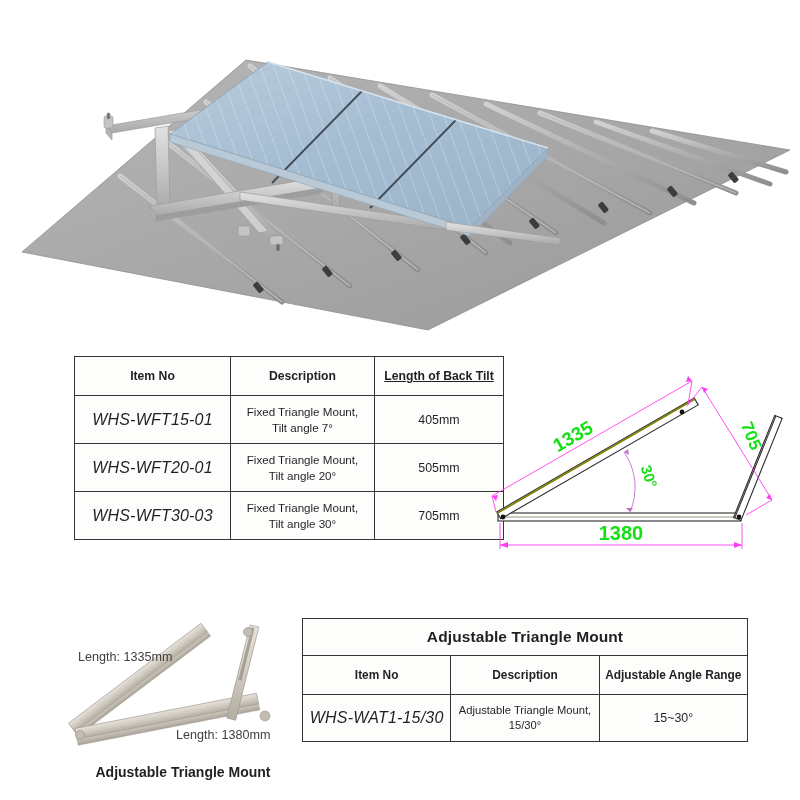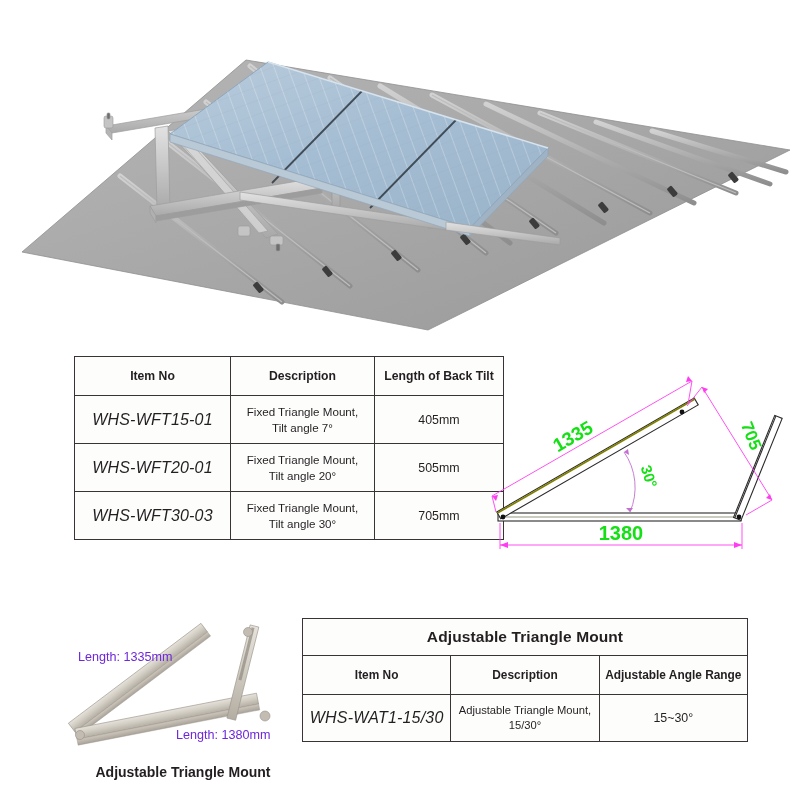--- a/index.html
+++ b/index.html
@@ -67,21 +67,21 @@
     font-size: 12.4px;
   }
 
   #table-fixed {
     left: 74px;
     top: 356px;
     width: 402px;
   }
   #table-fixed .c0 { width: 147px; }
   #table-fixed .c1 { width: 135px; }
-  #table-fixed .c2 { width: 120px; }
+  #table-fixed .c2 { width: 120px; text-decoration: underline; }
   #table-fixed tbody tr.data-row td { height: 41px; }
 
   #table-adjustable {
     left: 302px;
     top: 618px;
     width: 446px;
   }
   #table-adjustable .c0 { width: 140px; }
   #table-adjustable .c1 { width: 167px; }
   #table-adjustable .c2 { width: 139px; }
@@ -98,21 +98,21 @@
 
   
   #photo-panel {
     position: absolute;
     left: 58px; top: 588px;
     width: 250px; height: 175px;
   }
   .photo-label {
     position: absolute;
     font-size: 12.6px;
-    color: #6d28d9;
+    color: #404040;
     white-space: nowrap;
   }
   #label-len-1335 { left: 20px; top: 62px; }
   #label-len-1380 { left: 118px; top: 140px; }
 
   #photo-caption {
     position: absolute;
     left: 58px;
     top: 764px;
     width: 250px;

